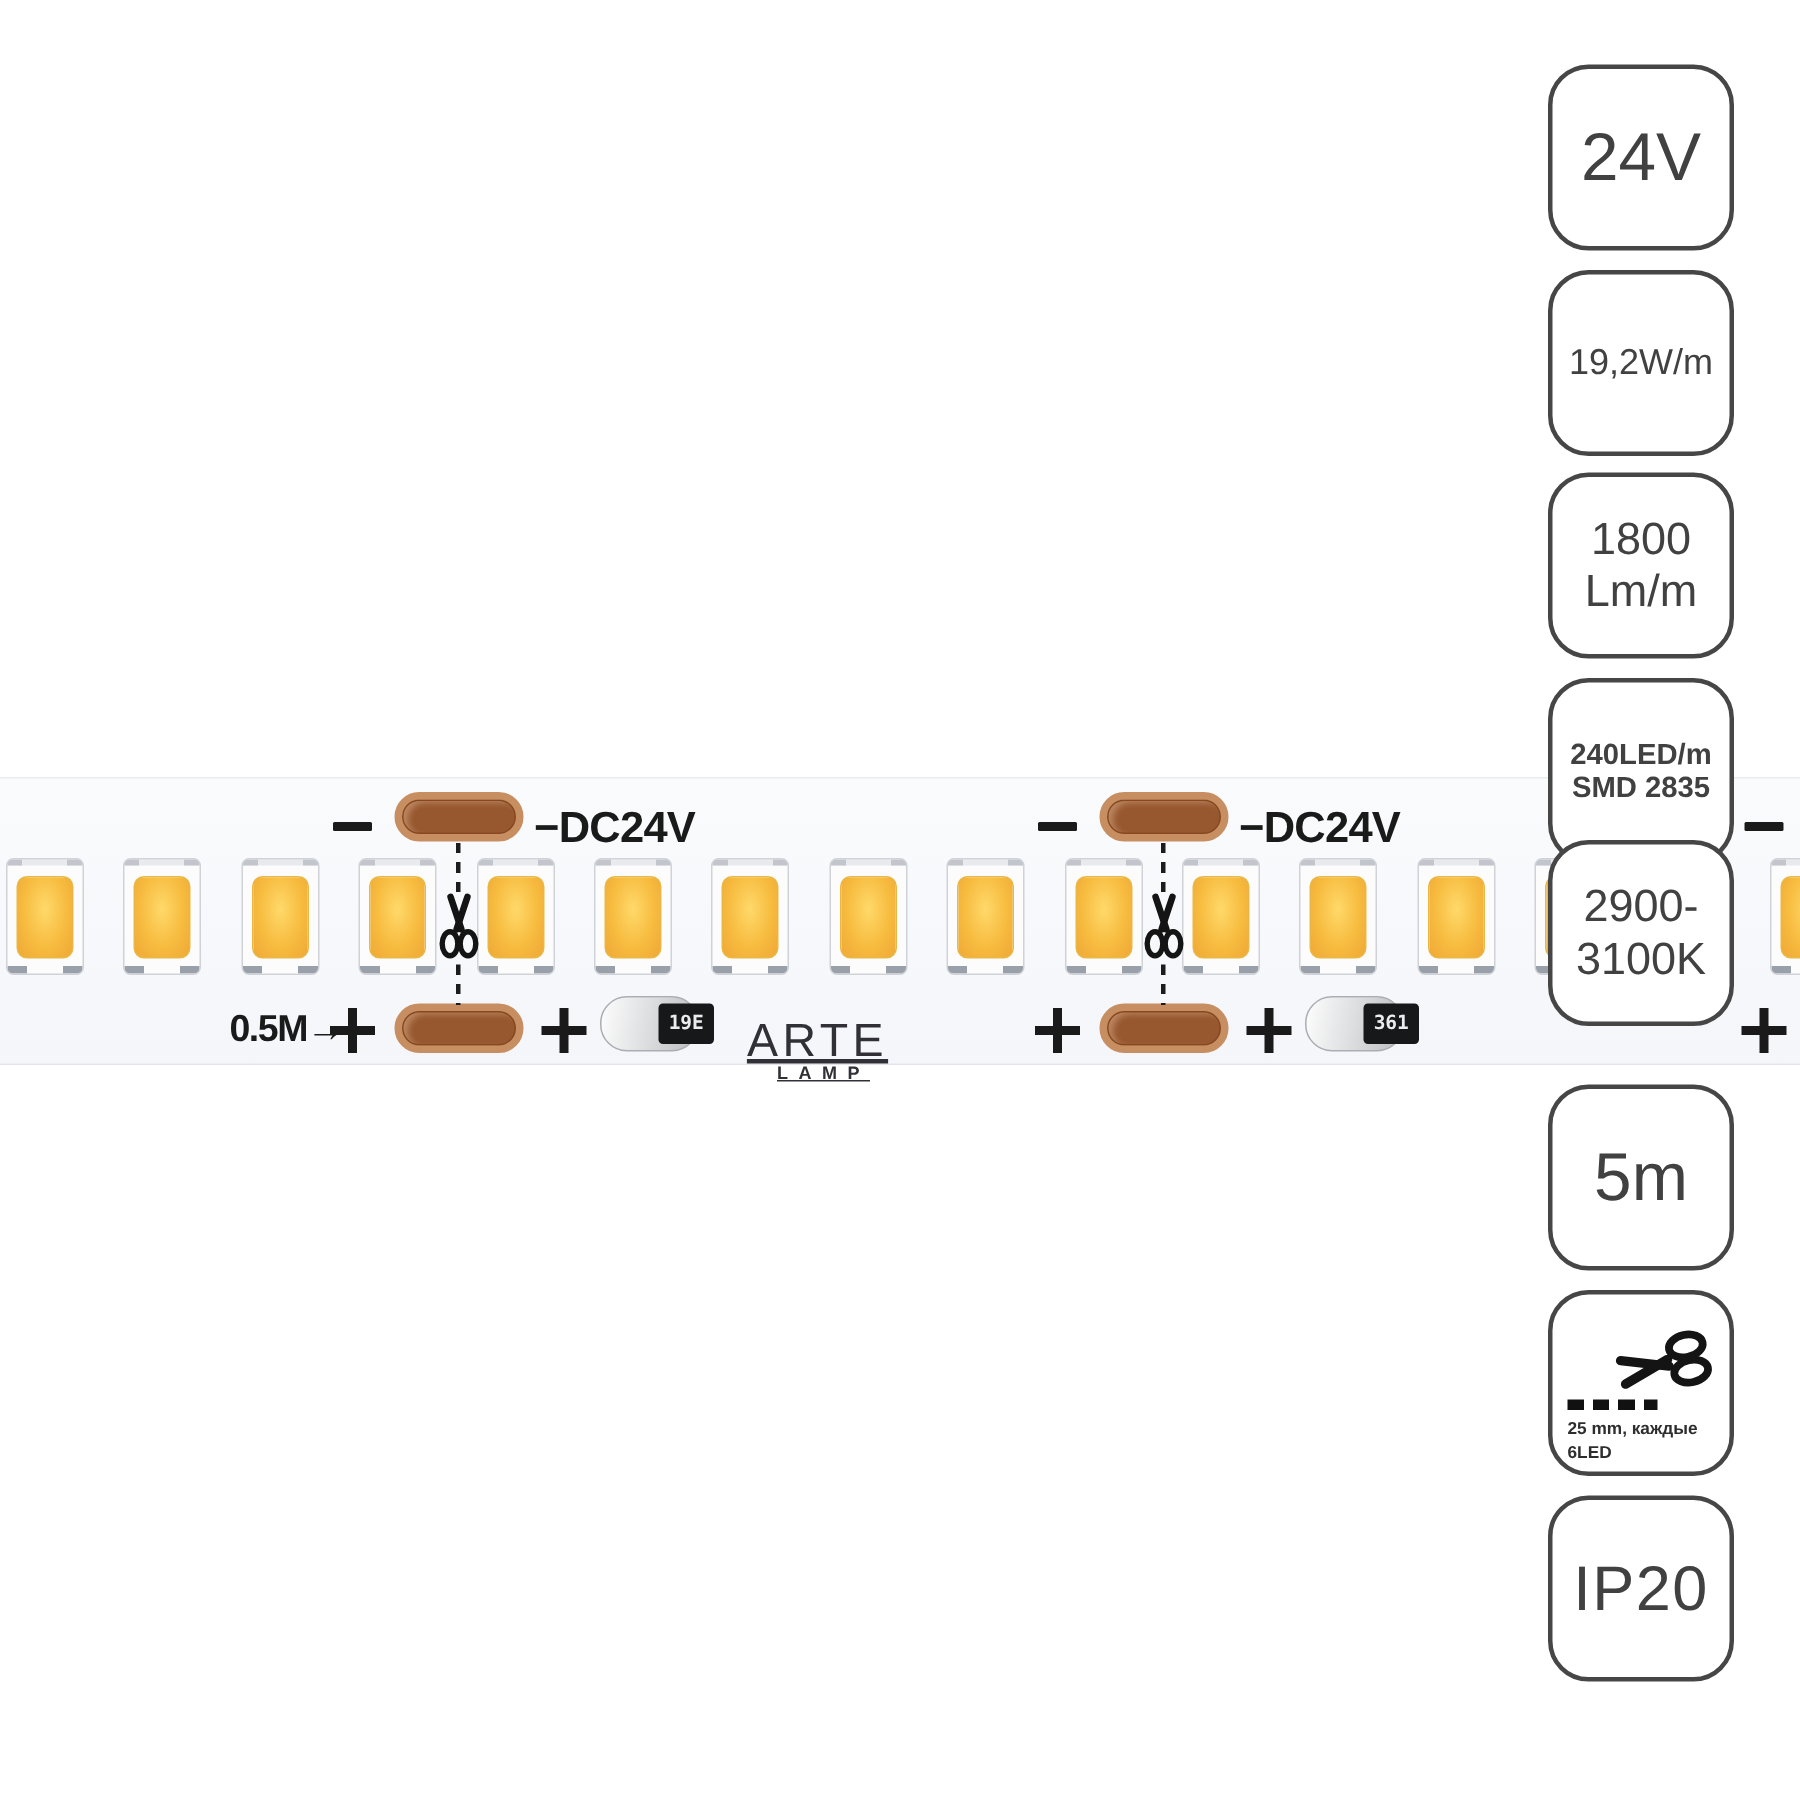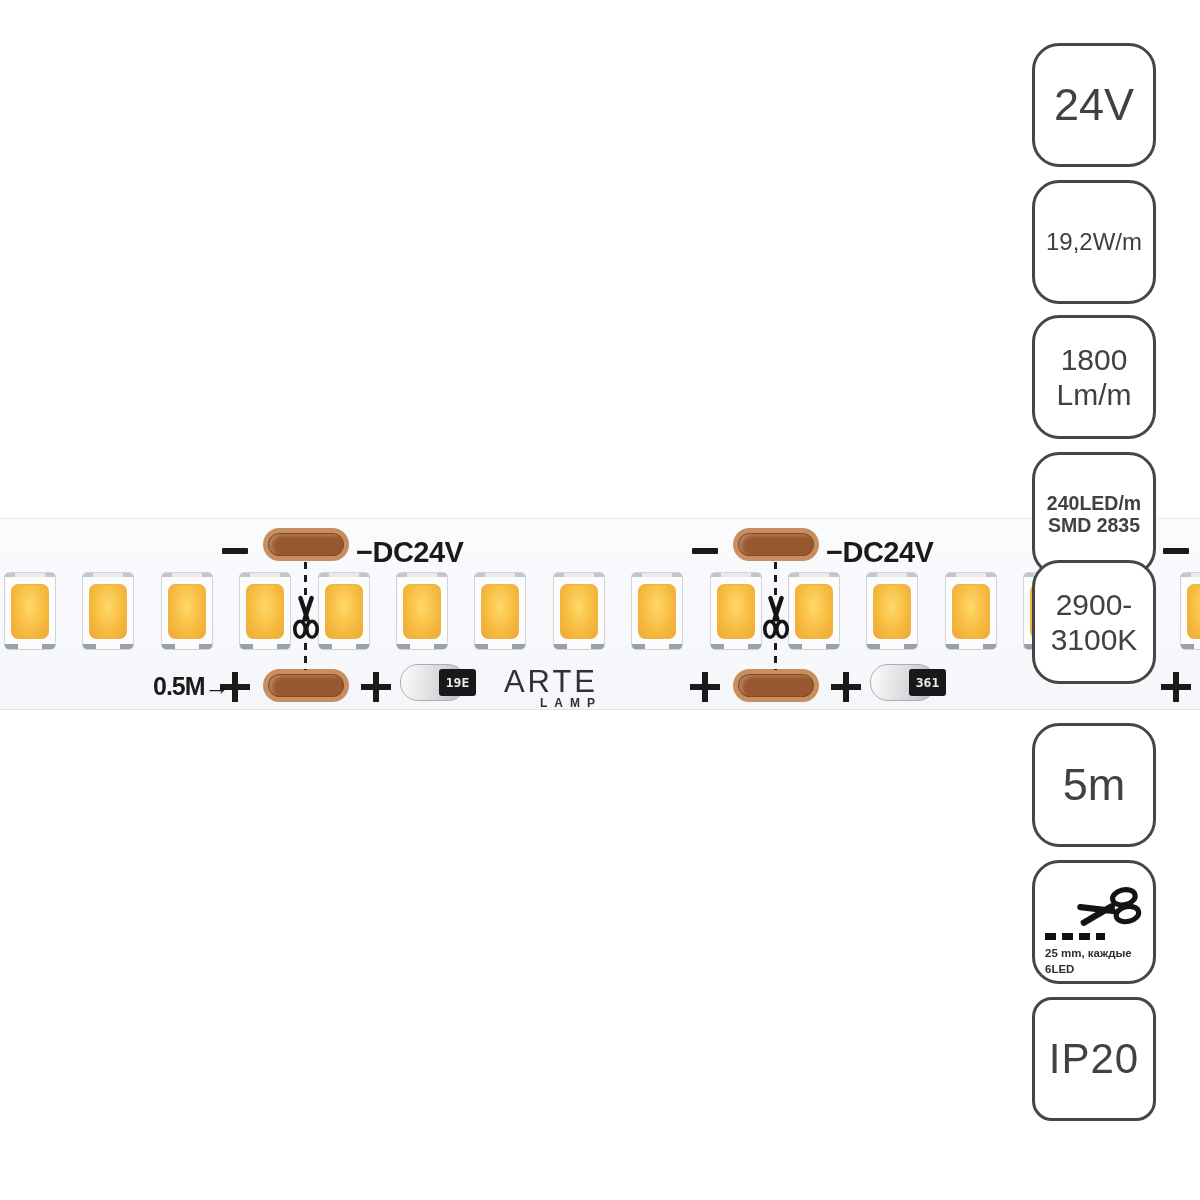--- a/index.html
+++ b/index.html
@@ -33,21 +33,21 @@
         color:var(--ink);letter-spacing:-0.5px;white-space:nowrap;}
   .marker{position:absolute;top:153px;font:700 25px/28px "Liberation Sans",sans-serif;
         color:var(--ink);letter-spacing:-1px;white-space:nowrap;}
   .cutline{position:absolute;width:3px;background:repeating-linear-gradient(180deg,#1c1c1c 0 7px,transparent 7px 13px);}
   .cutline.seg1{top:43px;height:38px}.cutline.seg2{top:124px;height:27px}
   .strip-scissors{position:absolute;top:76px;width:32px;height:46px;}
   .resistor{position:absolute;top:145px;width:66px;height:37px;border-radius:18px;box-sizing:border-box;
         background:linear-gradient(100deg,#fdfdfd 0%,#d9dadc 55%,#babcc0 100%);border:1px solid #aaadb1;}
   .rescode{position:absolute;left:14px;top:4px;width:37px;height:27px;background:#17181a;border-radius:3px;
         color:#ececec;font:700 13px/27px "DejaVu Sans Mono",monospace;text-align:center;letter-spacing:0;margin-left:24px;}
-  .logo{position:absolute;left:492px;top:148px;width:106px;text-align:right;color:#303036;}
+  .logo{position:absolute;left:492px;top:160px;width:106px;text-align:center;color:#303036;text-decoration:underline;}
   .logo-arte{font:500 31px/30px "Liberation Sans",sans-serif;letter-spacing:3px;}
   .logo-lamp{font:700 12px/13px "Liberation Sans",sans-serif;letter-spacing:7px;transform:translateX(4px);}
 
   
   .badges{position:absolute;inset:0;z-index:10;padding-left:48px;}
   .badge{position:absolute;left:1032px;width:124px;height:124px;box-sizing:border-box;
          background:#ffffff;border:3px solid var(--badge-border);border-radius:27px;
          display:flex;flex-direction:column;align-items:center;justify-content:center;
          color:var(--badge-text);text-align:center;}
   .badge.xl .badge-line{font-size:45px;line-height:1.05;font-weight:400;}
@@ -183,17 +183,17 @@
         <svg viewBox="0 0 40 56" class="badge-scissors">
           <path d="M13 3 L22 30" stroke-width="5.5" stroke="#141414" fill="none" stroke-linecap="round"></path>
           <path d="M27 3 L18 30" stroke-width="5.5" stroke="#141414" fill="none" stroke-linecap="round"></path>
           <ellipse cx="12.5" cy="42" rx="6.5" ry="10" stroke-width="4.5" stroke="#141414" fill="none" stroke-linecap="round"></ellipse>
           <ellipse cx="27.5" cy="42" rx="6.5" ry="10" stroke-width="4.5" stroke="#141414" fill="none" stroke-linecap="round"></ellipse>
         </svg>
         <div class="cut-dashes"></div>
         <div class="cut-text l0">25 mm, каждые</div>
         <div class="cut-text l1">6LED</div>
       </div>
-      <div class="badge xl2" style="top: 997px; border-radius: 20px;">
+      <div class="badge xl2" style="top: 997px;">
         <div class="badge-line">IP20</div>
       </div>
     </div>
 </div>
 
 </body></html>

